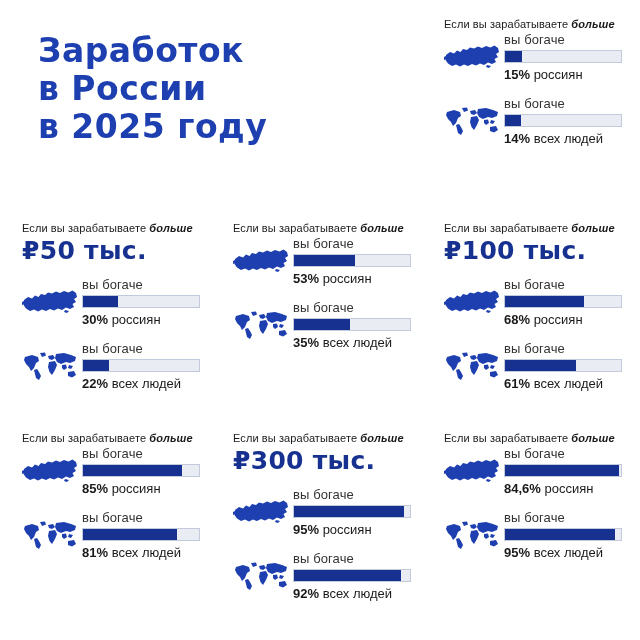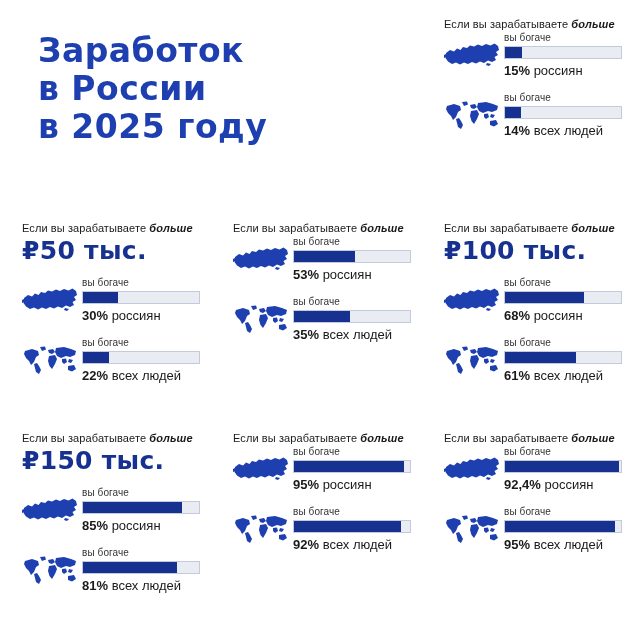--- a/index.html
+++ b/index.html
@@ -72,21 +72,21 @@
     flex: 0 0 58px;
     display: flex;
     align-items: center;
     justify-content: flex-start;
   }
   .bar-col {
     flex: 1 1 auto;
     padding-left: 2px;
   }
   .bar-label {
-    font-size: 10px;
+    font-size: 13px;
     color: #333;
     margin-bottom: 3px;
     letter-spacing: .1px;
   }
   .bar-track {
     position: relative;
     height: 13px;
     width: 118px;
     background: #e9ecf2;
     border: 1px solid #c3cadb;
@@ -317,21 +317,20 @@
             <div class="bar-label">вы богаче</div>
             <div class="bar-track">
               <div class="bar-fill" style="width: 61%;"></div>
             </div>
             <div class="bar-caption"><b>61%</b><span> всех людей</span></div>
           </div>
         </div>
       </div>
       <div class="cell" style="left: 22px; top: 432px;">
         <div class="cell-head"><span>Если вы зарабатываете </span><i>больше</i></div>
-        <div class="cell-amount">₽150 тыс.</div>
         <div class="row">
           <div class="map-wrap">
             <svg class="map" width="56" height="30" viewBox="0 0 112 60" xmlns="http://www.w3.org/2000/svg">
     <path d="M4,26 L12,20 L20,23 L26,17 L33,20 L38,14 L46,16 L52,11 L60,13 L68,9 L76,12 L84,8 L93,11 L101,7 L108,12 L110,20 L104,24 L108,30 L101,34 L104,40 L96,44 L88,41 L80,46 L72,43 L64,47 L56,44 L48,48 L40,45 L32,49 L24,45 L16,48 L8,43 L3,36 Z"></path>
     <path d="M0,30 L6,27 L5,34 L0,36 Z"></path>
     <path d="M86,46 L94,48 L90,52 L84,50 Z"></path>
   </svg>
           </div>
           <div class="bar-col">
             <div class="bar-label">вы богаче</div>
@@ -367,20 +366,21 @@
             <div class="bar-label">вы богаче</div>
             <div class="bar-track">
               <div class="bar-fill" style="width: 81%;"></div>
             </div>
             <div class="bar-caption"><b>81%</b><span> всех людей</span></div>
           </div>
         </div>
       </div>
       <div class="cell" style="left: 233px; top: 432px;">
         <div class="cell-head"><span>Если вы зарабатываете </span><i>больше</i></div>
+        <div class="cell-amount">₽300 тыс.</div>
         <div class="row">
           <div class="map-wrap">
             <svg class="map" width="56" height="30" viewBox="0 0 112 60" xmlns="http://www.w3.org/2000/svg">
     <path d="M4,26 L12,20 L20,23 L26,17 L33,20 L38,14 L46,16 L52,11 L60,13 L68,9 L76,12 L84,8 L93,11 L101,7 L108,12 L110,20 L104,24 L108,30 L101,34 L104,40 L96,44 L88,41 L80,46 L72,43 L64,47 L56,44 L48,48 L40,45 L32,49 L24,45 L16,48 L8,43 L3,36 Z"></path>
     <path d="M0,30 L6,27 L5,34 L0,36 Z"></path>
     <path d="M86,46 L94,48 L90,52 L84,50 Z"></path>
   </svg>
           </div>
           <div class="bar-col">
             <div class="bar-label">вы богаче</div>
@@ -429,21 +429,21 @@
     <path d="M4,26 L12,20 L20,23 L26,17 L33,20 L38,14 L46,16 L52,11 L60,13 L68,9 L76,12 L84,8 L93,11 L101,7 L108,12 L110,20 L104,24 L108,30 L101,34 L104,40 L96,44 L88,41 L80,46 L72,43 L64,47 L56,44 L48,48 L40,45 L32,49 L24,45 L16,48 L8,43 L3,36 Z"></path>
     <path d="M0,30 L6,27 L5,34 L0,36 Z"></path>
     <path d="M86,46 L94,48 L90,52 L84,50 Z"></path>
   </svg>
           </div>
           <div class="bar-col">
             <div class="bar-label">вы богаче</div>
             <div class="bar-track">
               <div class="bar-fill" style="width: 98.5%;"></div>
             </div>
-            <div class="bar-caption"><b>92,4%</b><span> россиян</span></div>
+            <div class="bar-caption"><b>84,6%</b><span> россиян</span></div>
           </div>
         </div>
         <div class="row">
           <div class="map-wrap">
             <svg class="map" width="56" height="30" viewBox="0 0 112 60" xmlns="http://www.w3.org/2000/svg">
 
     <path d="M6,12 L20,8 L32,12 L34,20 L28,24 L24,34 L18,40 L14,32 L8,26 L4,18 Z"></path>
 
     <path d="M24,38 L30,36 L34,42 L38,50 L34,58 L28,54 L26,46 Z"></path>
 

